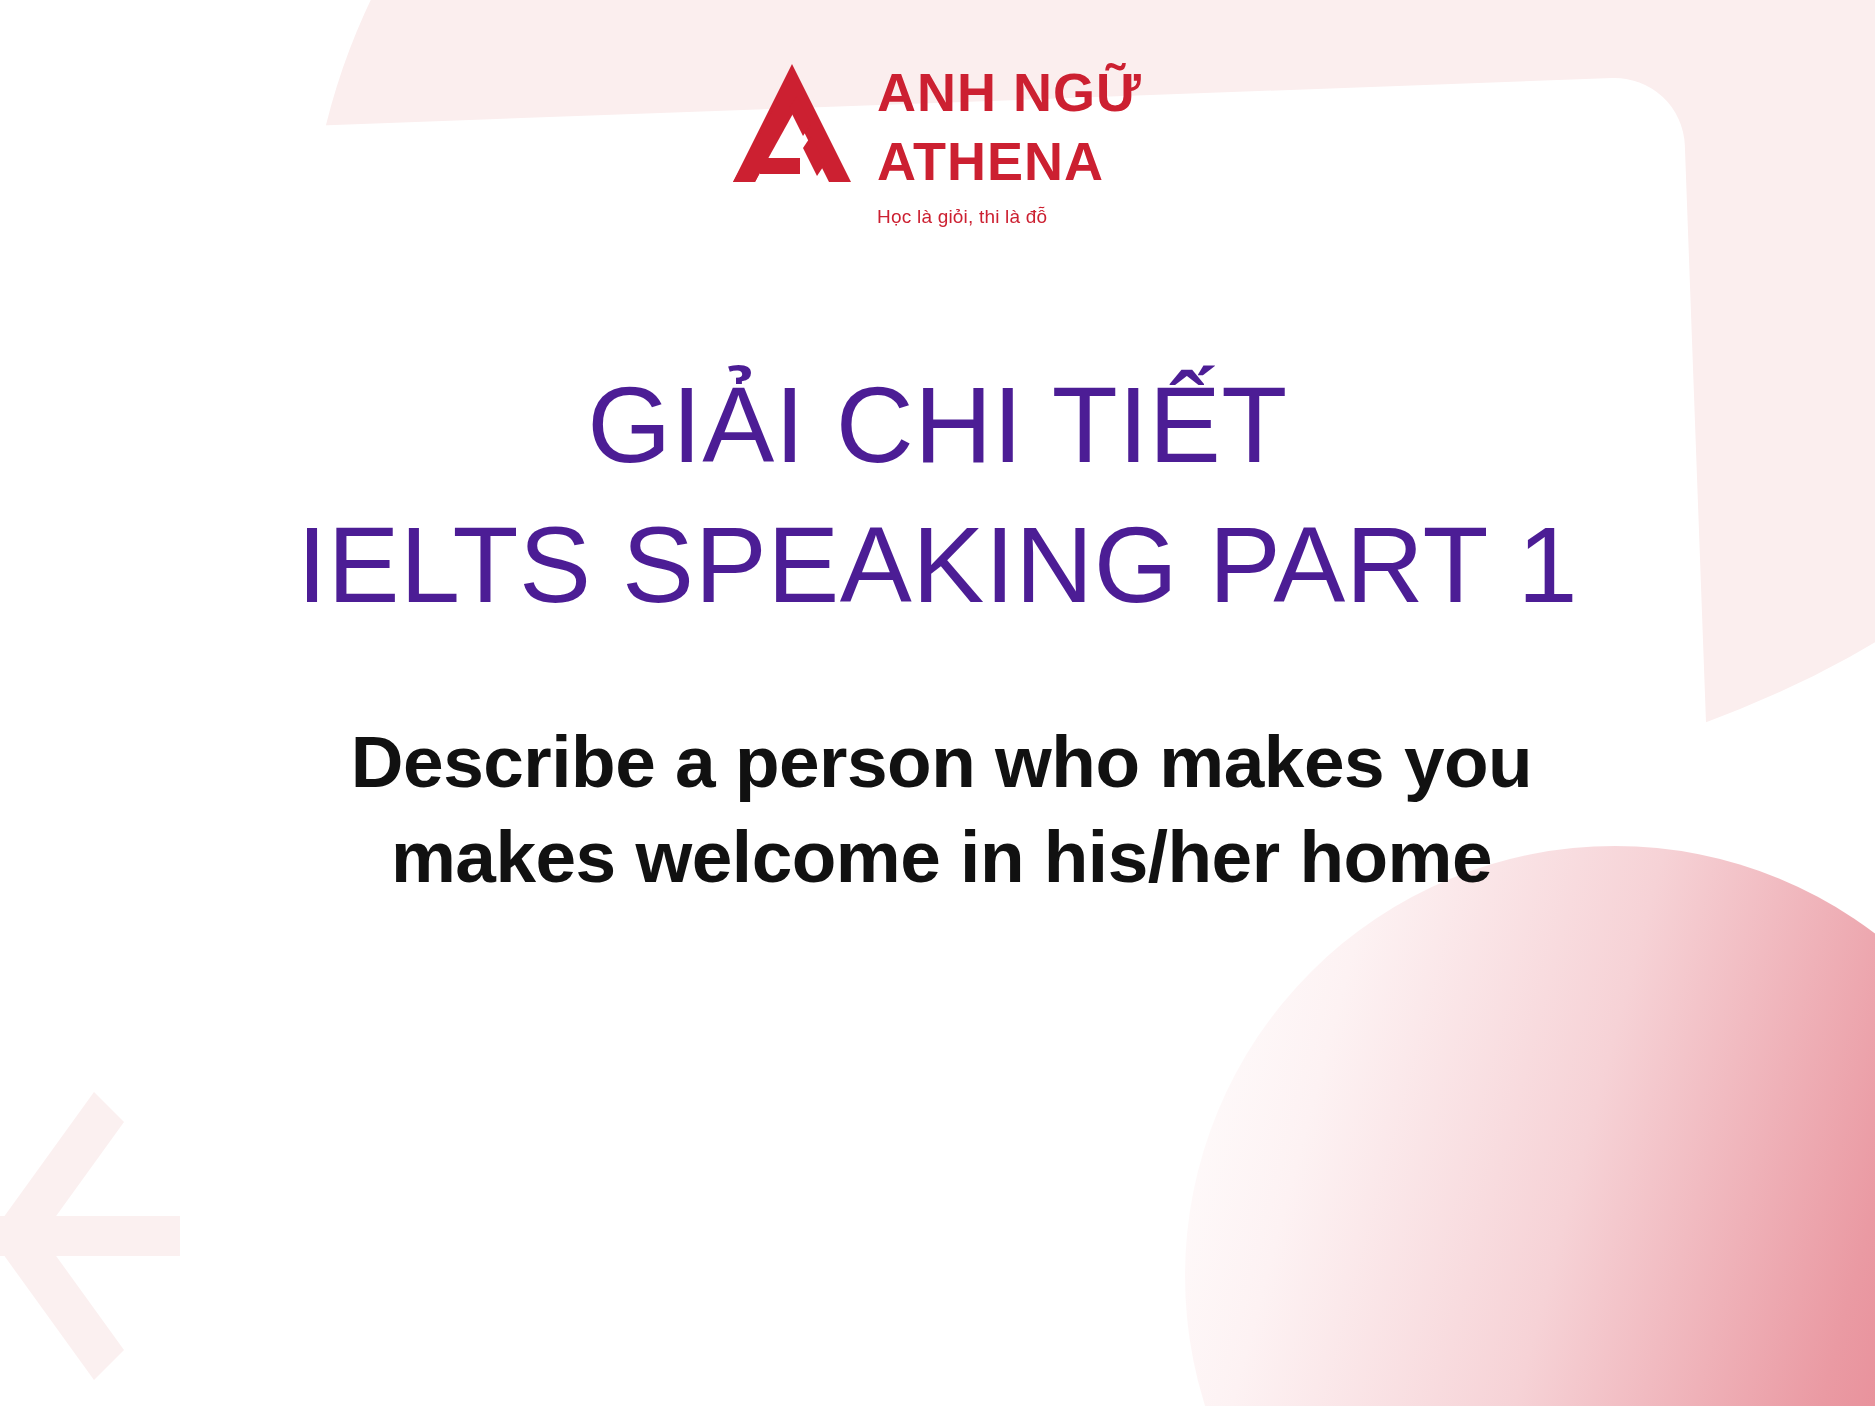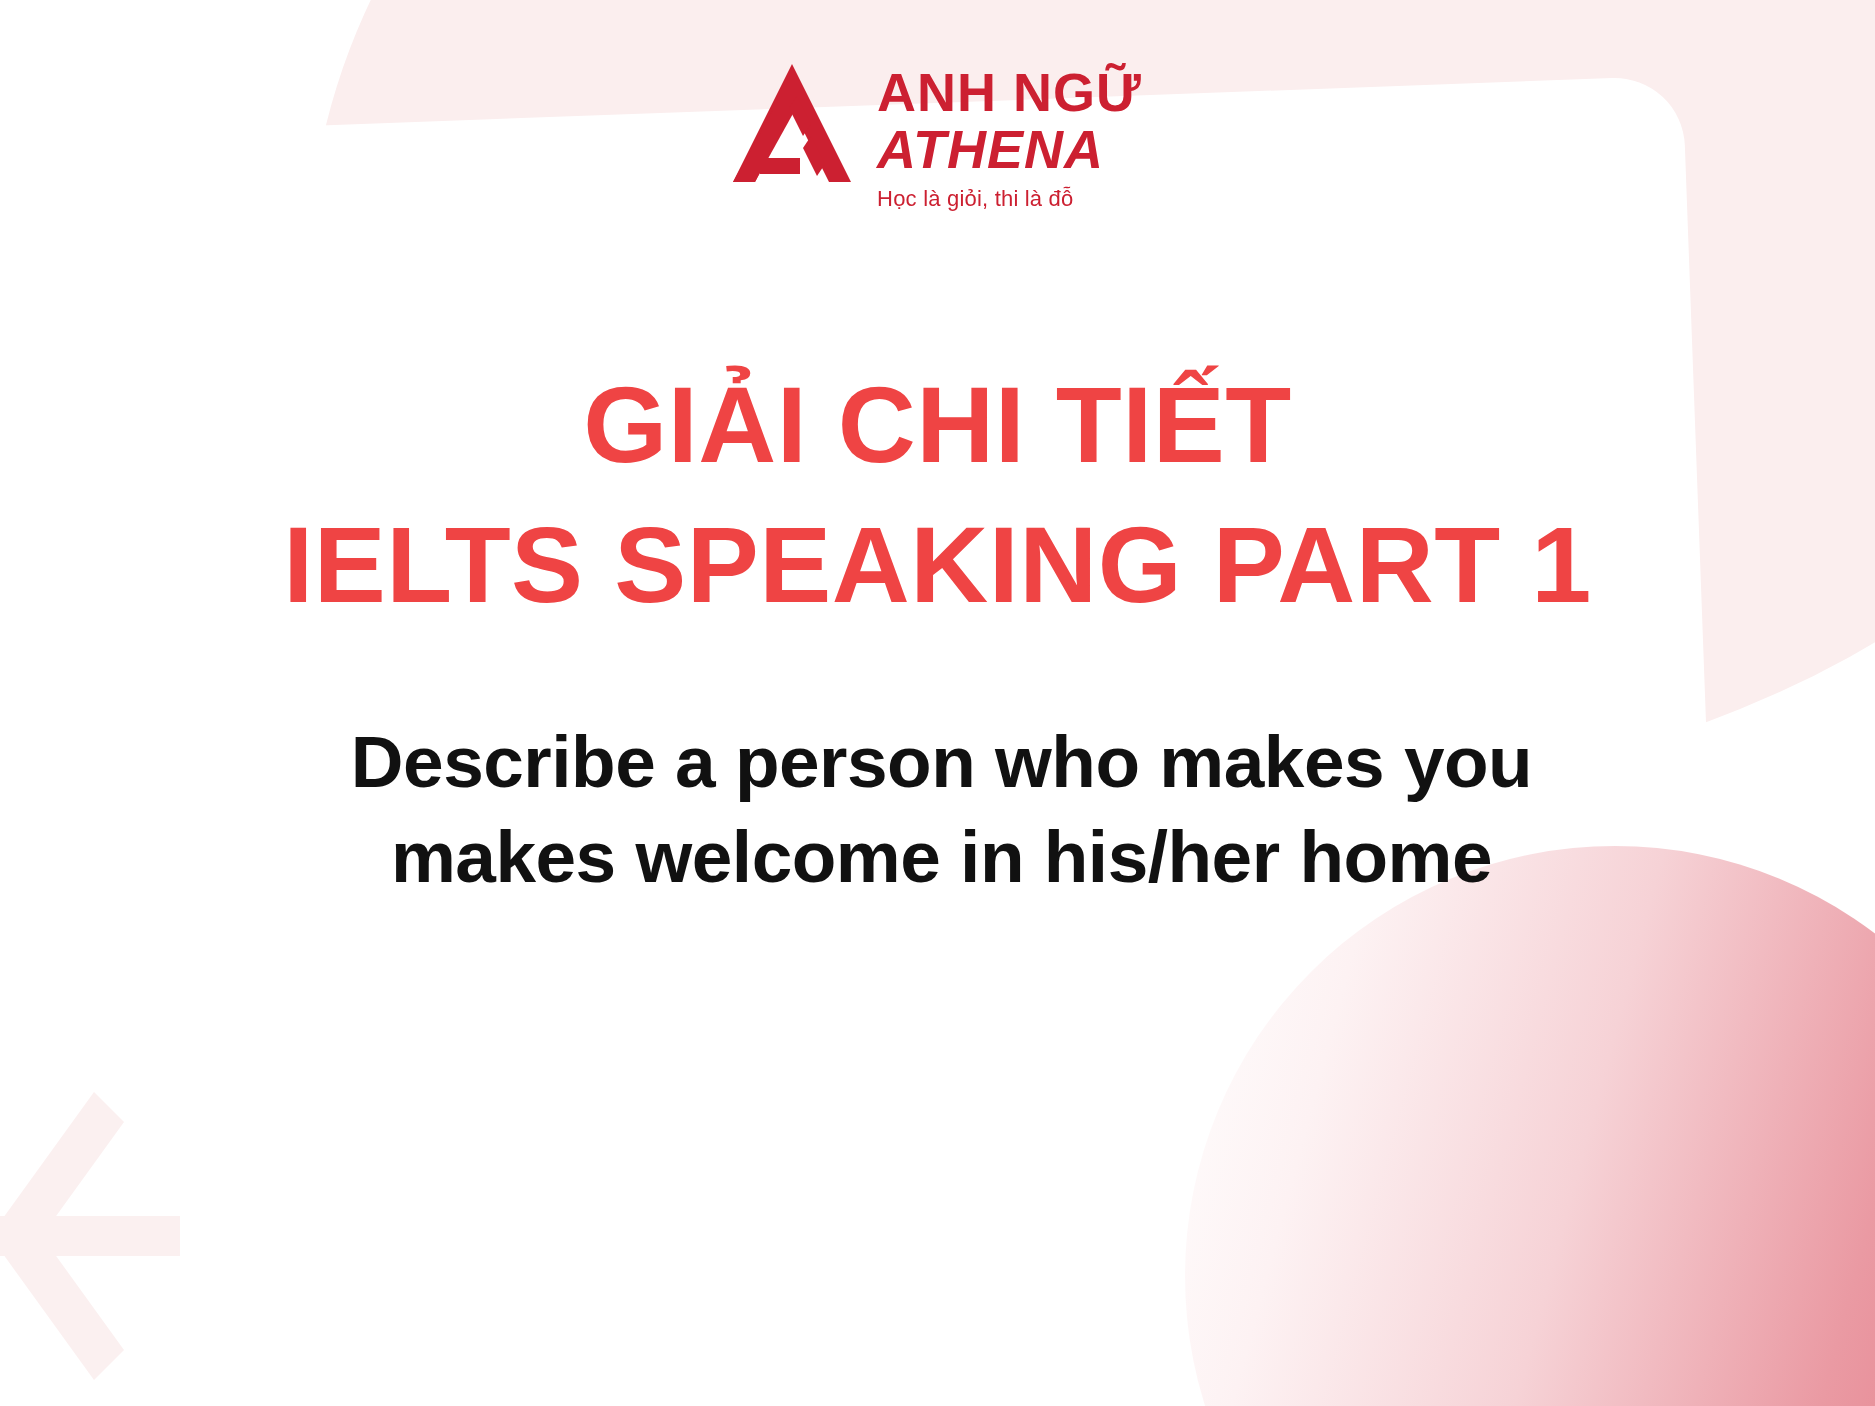--- a/index.html
+++ b/index.html
@@ -116,41 +116,41 @@
     padding-top: 4px;
   }
   .logo-line1, .logo-line2 {
     color: #cc2031;
     font-weight: 800;
     font-size: 54px;
     line-height: 0.98;
     letter-spacing: 1px;
     font-family: "Liberation Sans", sans-serif;
   }
-  .logo-line2 { margin-top: 4px; font-style: italic; }
+  .logo-line2 { margin-top: 16px; }
   .logo-tagline {
     color: #cc2031;
-    font-size: 22px;
+    font-size: 19px;
     font-weight: 500;
     letter-spacing: 0.2px;
-    margin-top: 10px;
+    margin-top: 18px;
     font-family: "Liberation Sans", sans-serif;
   }
 
   
   .headline {
     position: absolute;
     left: 0;
     top: 355px;
     width: 1875px;
     text-align: center;
   }
   .headline-line {
-    color: #ef4444;
-    font-weight: 700;
+    color: #4c1d95;
+    font-weight: 400;
     font-size: 108px;
     line-height: 1.30;
     letter-spacing: 0.5px;
     font-family: "Liberation Sans", sans-serif;
     white-space: nowrap;
   }
 
   
   .subtitle {
     position: absolute;

